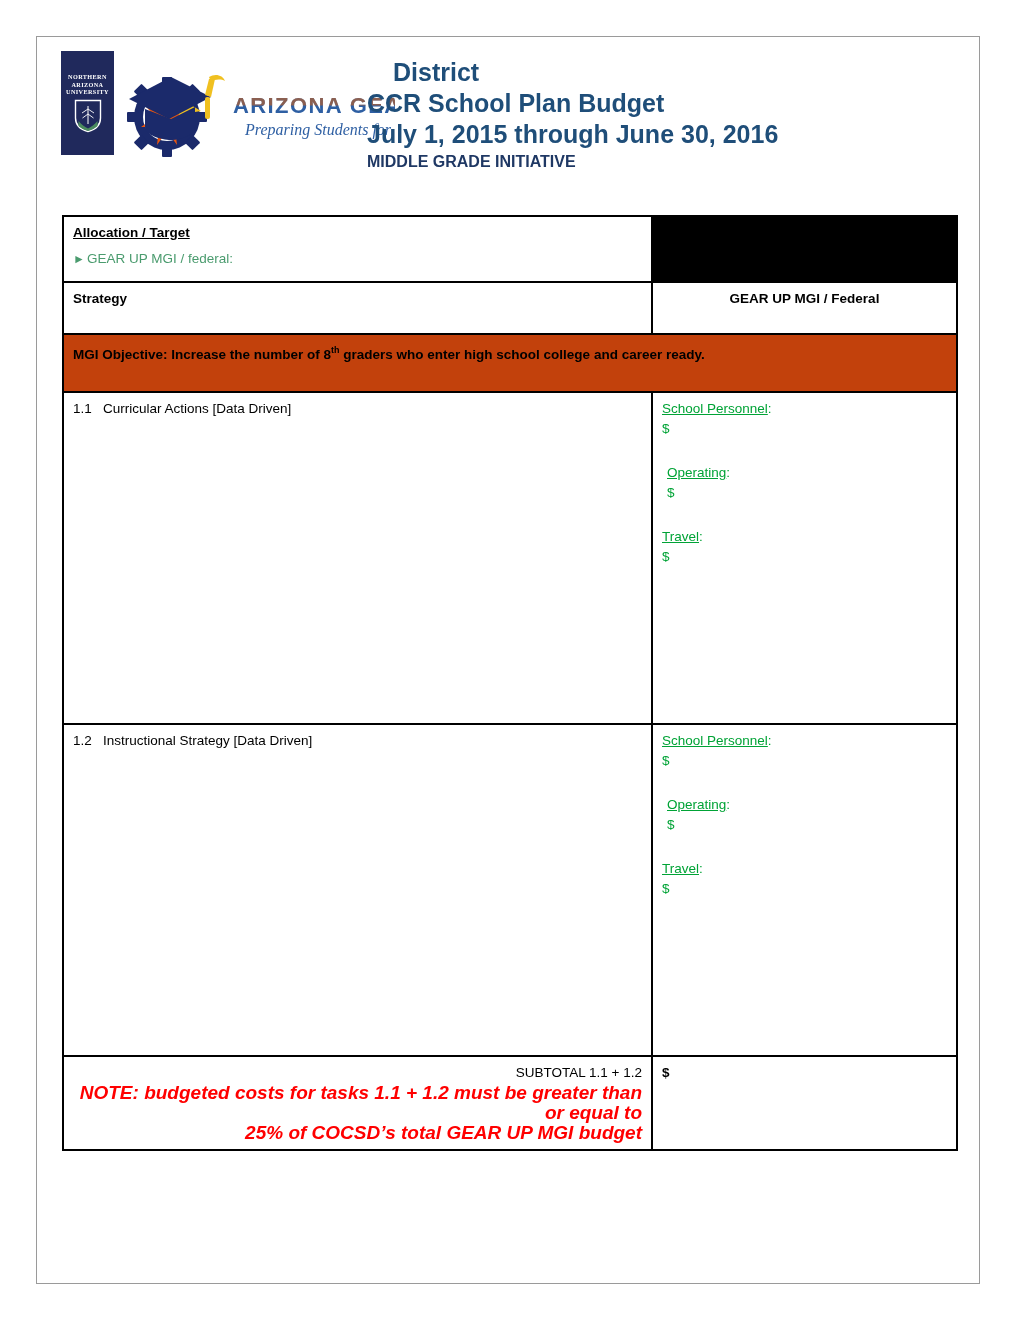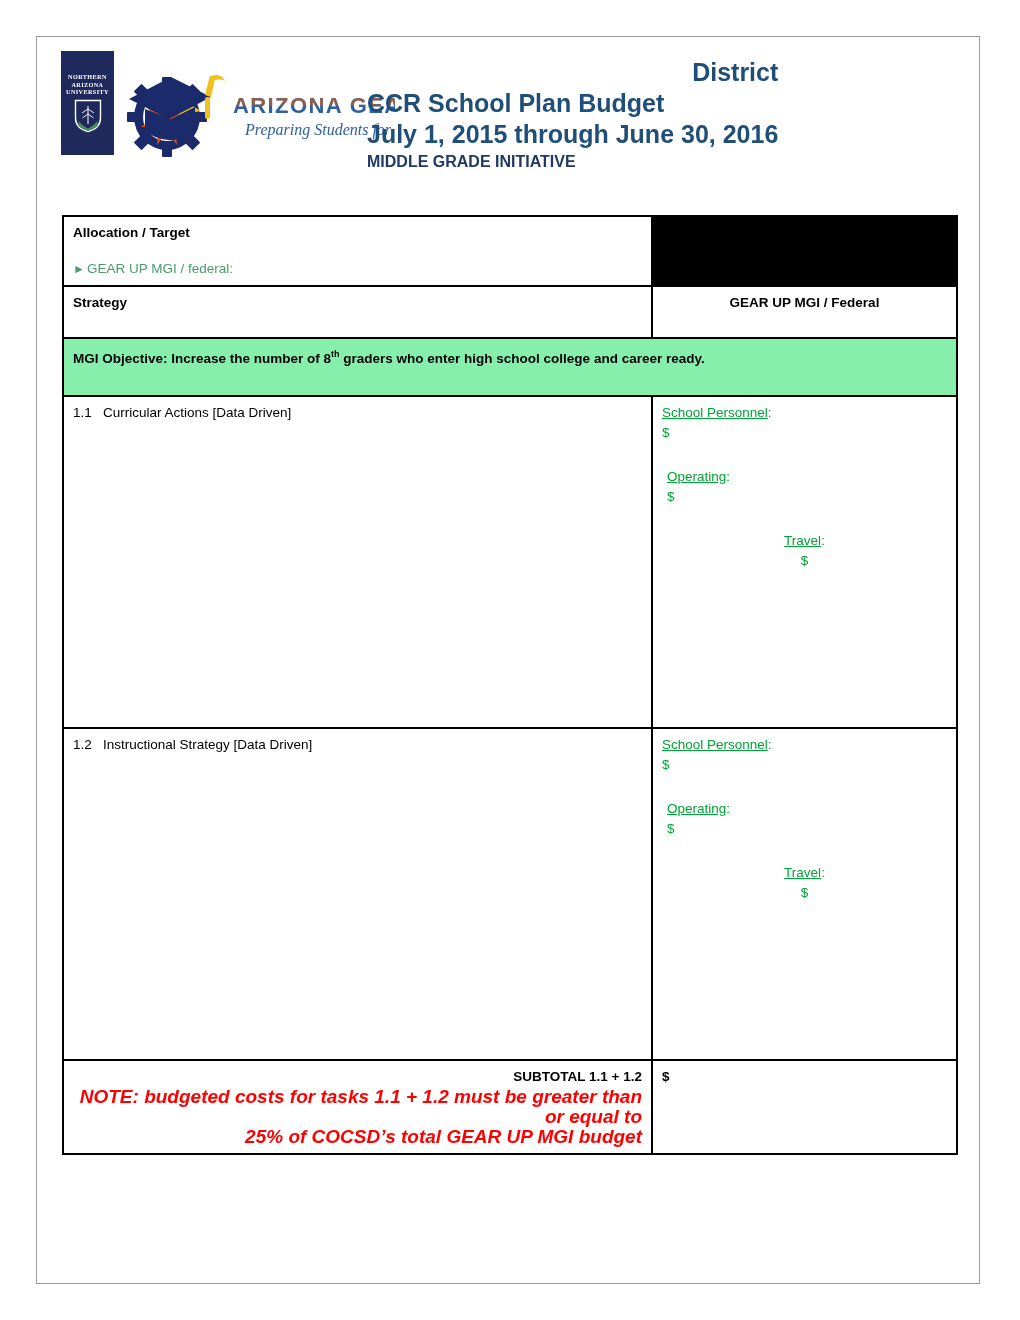--- a/index.html
+++ b/index.html
@@ -77,21 +77,20 @@
     left: 330px;
     top: 20px;
     color: #1f3864;
   }
   .title-line1 {
     font-size: 25px;
     font-weight: 700;
     line-height: 31px;
     padding-left: 26px;
     color: #1f4e79;
-    text-align: right;
   }
   .title-line2 {
     font-size: 25px;
     font-weight: 700;
     line-height: 31px;
     color: #1f4e79;
   }
   .title-line3 {
     font-size: 25px;
     font-weight: 700;
@@ -125,24 +124,25 @@
   .col-strategy { width: 589px; }
   .col-cost { width: 305px; }
 
   
   .cell-allocation {
     background: #ffffff;
     height: 52px;
   }
   .alloc-title {
     font-weight: 700;
+    text-decoration: underline;
     font-size: 13.5px;
     color: #000000;
     display: block;
-    margin-bottom: 17px;
+    margin-bottom: 7px;
   }
   .alloc-sub {
     color: #4a9b6e;
     font-size: 13.5px;
     display: block;
   }
   .alloc-sub .tri {
     color: #4a9b6e;
     font-size: 12px;
     margin-right: 2px;
@@ -168,21 +168,21 @@
   .cell-gearup-head {
     text-align: center;
     vertical-align: middle;
     font-weight: 700;
     color: #00a336;
     font-size: 13.5px;
   }
 
   
   .cell-objective {
-    background: #86efac;
+    background: #c2410c;
     color: #1f4e79;
     font-weight: 700;
     vertical-align: middle;
     height: 44px;
     font-size: 13.5px;
     margin-left: 25px;
   }
   .cell-objective sup {
     font-size: 9px;
     vertical-align: super;
@@ -224,21 +224,21 @@
     display: inline-block;
     min-width: 30px;
   }
 
   .cell-taskcost {
     padding-top: 8px;
   }
   .cost-group {
     margin-bottom: 24px;
   }
-  .cost-group:last-child { margin-bottom: 0; text-align: center; }
+  .cost-group:last-child { margin-bottom: 0; }
   .cost-label {
     color: #00a336;
     font-size: 13.5px;
     display: block;
     line-height: 20px;
   }
   .cost-label u { text-decoration: underline; }
   .cost-value {
     color: #00a336;
     font-size: 13.5px;
@@ -248,21 +248,21 @@
   .cost-indent { padding-left: 5px; }
 
   
   .cell-subtotal {
     text-align: right;
     vertical-align: top;
     padding-top: 8px;
     padding-bottom: 8px;
   }
   .subtotal-title {
-    font-weight: 700;
+    font-weight: 400;
     font-size: 13.5px;
     display: block;
     line-height: 20px;
   }
   .subtotal-note {
     color: #ff0000;
     font-weight: 700;
     font-style: italic;
     font-size: 19px;
     display: block;

